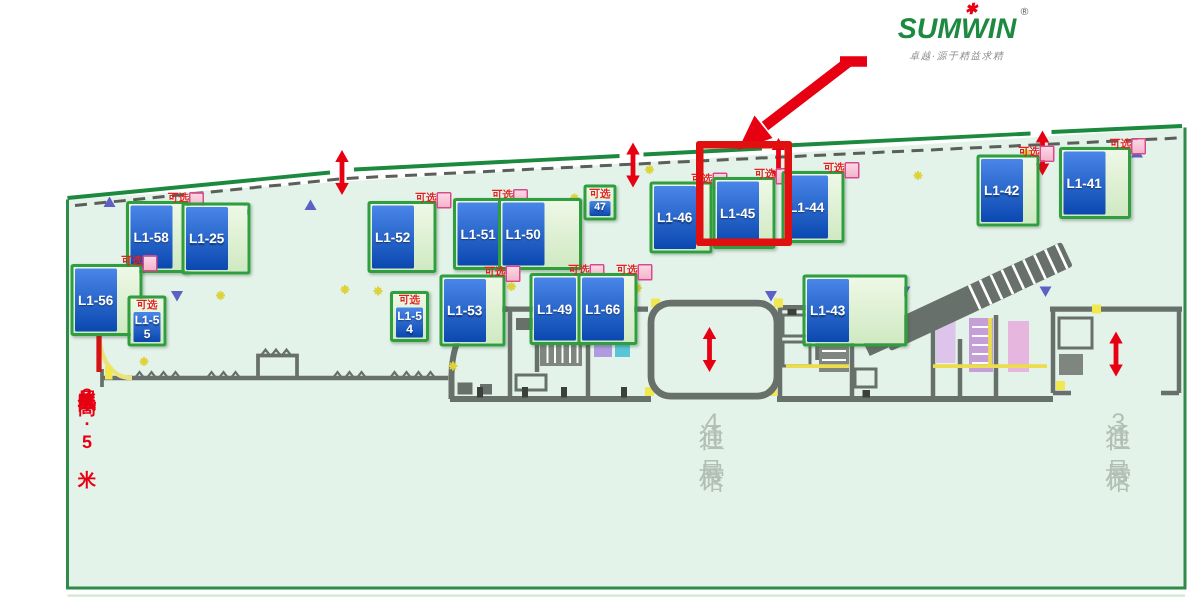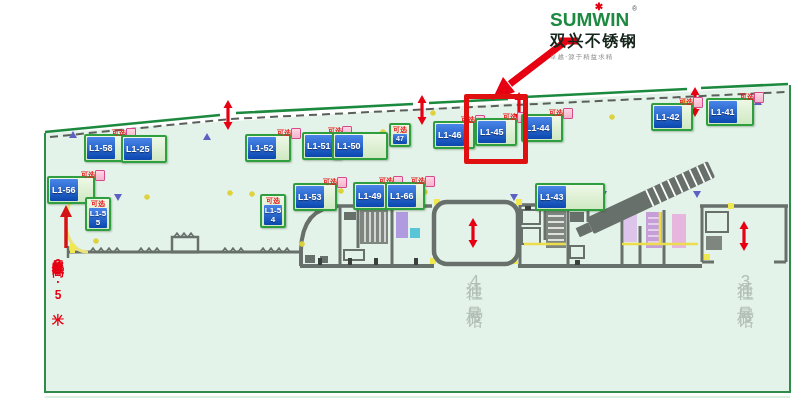--- a/index.html
+++ b/index.html
@@ -1,34 +1,34 @@
 <!DOCTYPE html>
 <html><head>
 <meta charset="utf-8">
 <style>
   html,body{margin:0;padding:0;background:#fff;}
   .stage{position:relative;width:800px;height:406px;background:#fff;overflow:hidden;
          font-family:"Liberation Sans", sans-serif;}
   .stage svg.bg{position:absolute;left:0;top:0;z-index:0;}
 
   
-  .logo{position:absolute;left:550px;top:10px;width:136px;z-index:4;}
+  .logo{position:absolute;left:570px;top:10px;width:136px;text-align:center;z-index:4;font-style:italic;}
   .logo-en{position:relative;display:inline-block;color:#1e8a41;font-weight:bold;
            font-size:19px;letter-spacing:0px;line-height:1;}
   .logo-en .star{position:absolute;top:-8px;right:26px;color:#e60012;font-size:10px;font-weight:bold;}
   .logo-en .reg{position:absolute;top:-5px;right:-8px;color:#555;font-size:7px;font-weight:normal;}
   .logo-cn{color:#15251b;font-weight:bold;font-size:16px;letter-spacing:1.5px;margin-top:2px;line-height:1.1;}
   .logo-tag{color:#8d8d8d;font-size:6.5px;letter-spacing:1px;margin-top:3px;}
 
   
   .chip{position:absolute;z-index:2;border:2px solid #2f9e3f;border-radius:2px;padding:1px;
         background:linear-gradient(180deg,#eef8e6,#cfe9c2);display:flex;align-items:stretch;
         box-shadow:1px 1px 2px rgba(50,80,50,.35);}
   .cid{background:linear-gradient(180deg,#4a86e8,#0a48b0);color:#fff;font-weight:700;font-size:9px;
-       line-height:1.15;padding:6px 2px;white-space:nowrap;border-radius:1px;
+       line-height:1.15;padding:16px 2px;white-space:nowrap;border-radius:1px;
        text-shadow:0 1px 1px rgba(0,0,0,.45);}
   .ext{flex:1;}
   .tag{position:absolute;top:-7px;right:-2px;color:#e62020;font-size:7px;font-weight:700;line-height:1;
        white-space:nowrap;}
   .stamp{position:absolute;top:-8px;right:-12px;width:8px;height:9px;border:1px solid #d8488c;
          background:linear-gradient(#ffd7e2,#f2b4cc);border-radius:1px;}
   .chip.stack{flex-direction:column;align-items:center;padding:1px 2px;}
   .chip.stack .tag{position:static;margin-bottom:1px;}
   .chip.stack .cid{white-space:normal;word-break:break-all;text-align:center;font-size:8px;width:18px;padding:1px 0;}
   .chip.small47 .cid{width:14px;font-size:7px;}
@@ -192,21 +192,20 @@
       <use href="#spark" x="302" y="244"></use>
     </g>
   </svg>
 
   <div class="logo">
     <div class="logo-en">
       <span>SUMWIN</span>
       <span class="star">✱</span>
       <span class="reg">®</span>
     </div>
-    <div class="logo-cn">双兴不锈钢</div>
     <div class="logo-tag">卓越·源于精益求精</div>
   </div>
 
   <div class="vtext note-left">此展位限高3.5米</div>
   <div class="vtext corridor corridor-4">通往4号展馆</div>
   <div class="vtext corridor corridor-3">通往3号展馆</div>
 
   <div class="chip" style="left:84px;top:134px;width:36px">
     <span class="cid">L1-58</span>
     <span class="tag">可选</span>

